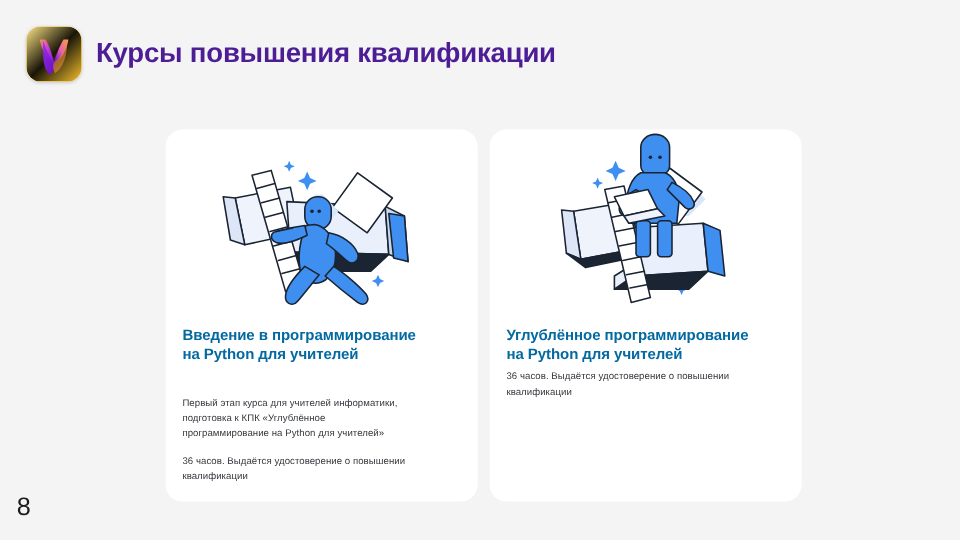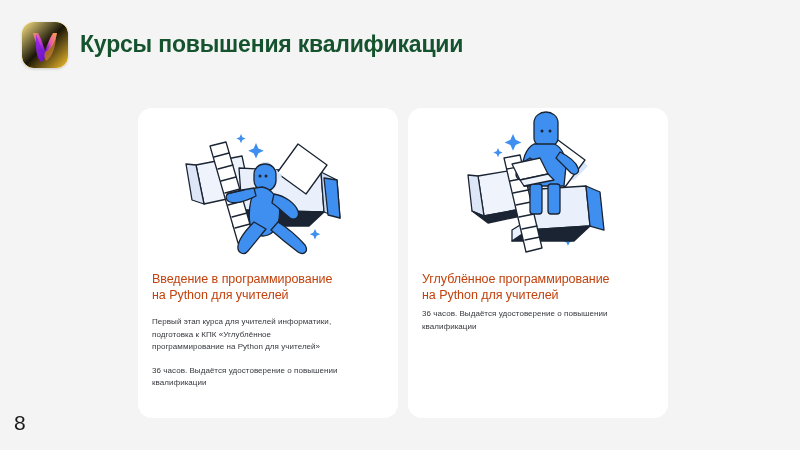--- a/index.html
+++ b/index.html
@@ -36,21 +36,21 @@
     overflow: hidden;
   }
   .logo svg { display: block; width: 46px; height: 46px; }
 
   .page-title {
     position: absolute;
     left: 80px;
     top: 26px;
     font-size: 23px;
     font-weight: bold;
-    color: #14532d;
+    color: #4c1d95;
     letter-spacing: -0.2px;
     line-height: 36px;
     white-space: nowrap;
   }
 
   
   .cards {
     position: absolute;
     left: 138px;
     top: 108px;
@@ -79,29 +79,29 @@
 
   .card-body {
     position: absolute;
     left: 14px;
     top: 164px;
     right: 12px;
   }
 
   .card-title {
     font-size: 12.5px;
-    font-weight: normal;
-    color: #c2410c;
+    font-weight: bold;
+    color: #0369a1;
     line-height: 15.5px;
     letter-spacing: -0.05px;
     white-space: pre-line;
   }
 
   .card-desc {
-    margin-top: 13px;
+    margin-top: 27px;
     font-size: 8px;
     color: #35383d;
     line-height: 12.5px;
     letter-spacing: 0.05px;
     white-space: pre-line;
   }
 
   .card-note {
     margin-top: 11px;
     font-size: 8px;

